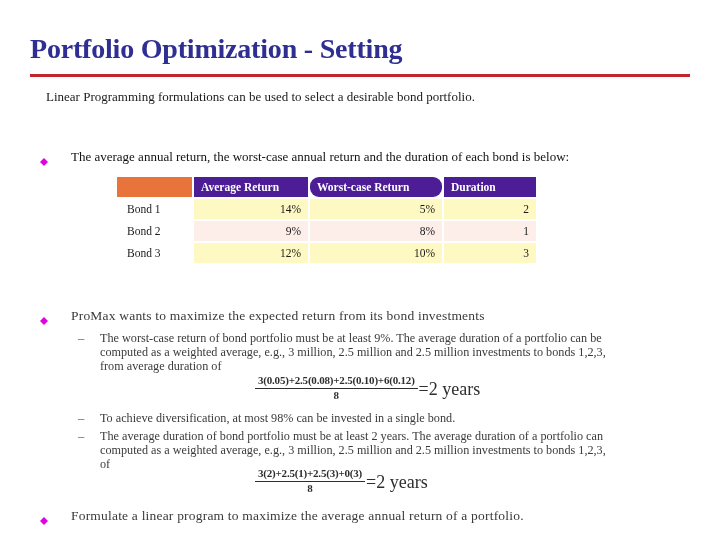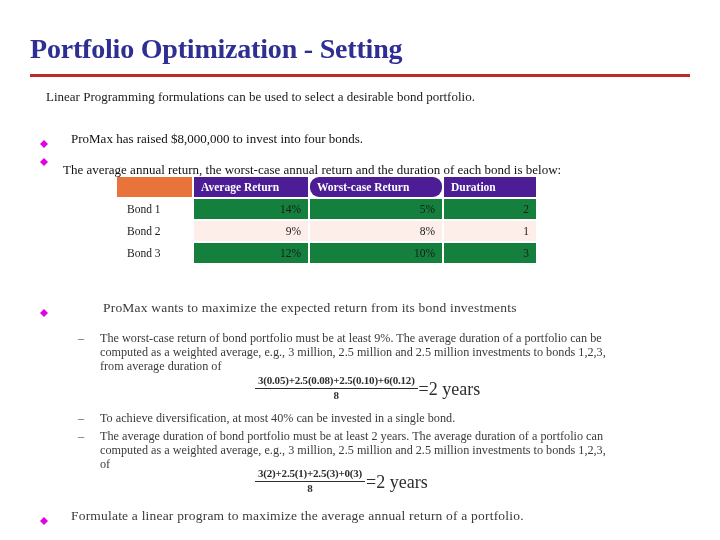--- a/index.html
+++ b/index.html
@@ -84,21 +84,21 @@
     border-top-color: #e300e3;
   }
   .b-text {
     font-size: 13px;
     color: #111111;
     white-space: nowrap;
   }
 
   .b1 { left: 40px; top: 131px; }
   .b1 .b-text { margin-left: 23px; }
-  .b2 { left: 40px; top: 149px; flex-direction: column; }
+  .b2 { left: 40px; top: 149px; }
   .b2 .b-text { margin-left: 23px; }
 
   
   .bond-table {
     position: absolute;
     left: 115px;
     top: 175px;
     border-collapse: separate;
     border-spacing: 2px 2px;
     font-size: 11.5px;
@@ -113,21 +113,21 @@
     font-family: "Liberation Serif", "DejaVu Serif", serif;
   }
   .bond-table th.corner-blank {
     background: #e8743c;
   }
   .bond-table td {
     padding: 4px 7px;
     white-space: nowrap;
     color: #1a1a1a;
   }
-  .bond-table tr.odd td { background: #15803d; }
+  .bond-table tr.odd td { background: #fef9c3; }
   .bond-table tr.even td { background: #fdeee9; }
   .bond-table td.label {
     background: #ffffff !important;
     text-align: left;
     padding-left: 10px;
     min-width: 58px;
   }
   .bond-table td.num {
     text-align: right;
   }
@@ -218,24 +218,20 @@
     
     
     
   </div>
 
   <div class="page-title">Portfolio Optimization - Setting</div>
   <div class="title-rule"></div>
 
   <div class="intro">Linear Programming formulations can be used to select a desirable bond portfolio.</div>
 
-  <div class="bullet-row b1">
-    <span class="dia"></span>
-    <span class="b-text">ProMax has raised $8,000,000 to invest into four bonds.</span>
-  </div>
   <div class="bullet-row b2">
     <span class="dia"></span>
     <span class="b-text">The average annual return, the worst-case annual return and the duration of each bond is below:</span>
   </div>
 
   <table class="bond-table">
     <thead>
       <tr>
         <th class="corner-blank"></th>
         <th class="col-avg">Average Return</th>
@@ -258,21 +254,21 @@
       </tr>
       <tr class="odd">
         <td class="label">Bond 3</td>
         <td class="num">12%</td>
         <td class="num">10%</td>
         <td class="num">3</td>
       </tr>
     </tbody>
   </table>
 
-  <div class="scan lvl1" style="top:300px;gap:32px;">
+  <div class="scan lvl1" style="top:308px;">
     <span class="dia"></span>
     <span class="b-text">ProMax wants to maximize the expected return from its bond investments</span>
   </div>
 
   <div class="dash-row" style="top:331px;">
     <span class="dash">–</span>
     <span class="dash-body">
       <span class="ln">The worst-case return of bond portfolio must be at least 9%. The average duration of a portfolio can be</span><br>
       <span class="ln">computed as a weighted average, e.g., 3 million, 2.5 million and 2.5 million investments to bonds 1,2,3,</span><br>
       <span class="ln">from average duration of</span>
@@ -283,21 +279,21 @@
     <span class="frac">
       <span class="numer">3(0.05)+2.5(0.08)+2.5(0.10)+6(0.12)</span>
       <span class="denom">8</span>
     </span>
     <span class="frac-eq">=2 years</span>
   </div>
 
   <div class="dash-row" style="top:411px;">
     <span class="dash">–</span>
     <span class="dash-body">
-      <span class="ln">To achieve diversification, at most 40% can be invested in a single bond.</span>
+      <span class="ln">To achieve diversification, at most 98% can be invested in a single bond.</span>
     </span>
   </div>
 
   <div class="dash-row" style="top:429px;">
     <span class="dash">–</span>
     <span class="dash-body">
       <span class="ln">The average duration of bond portfolio must be at least 2 years. The average duration of a portfolio can</span><br>
       <span class="ln">computed as a weighted average, e.g., 3 million, 2.5 million and 2.5 million investments to bonds 1,2,3,</span><br>
       <span class="ln">of</span>
     </span>

